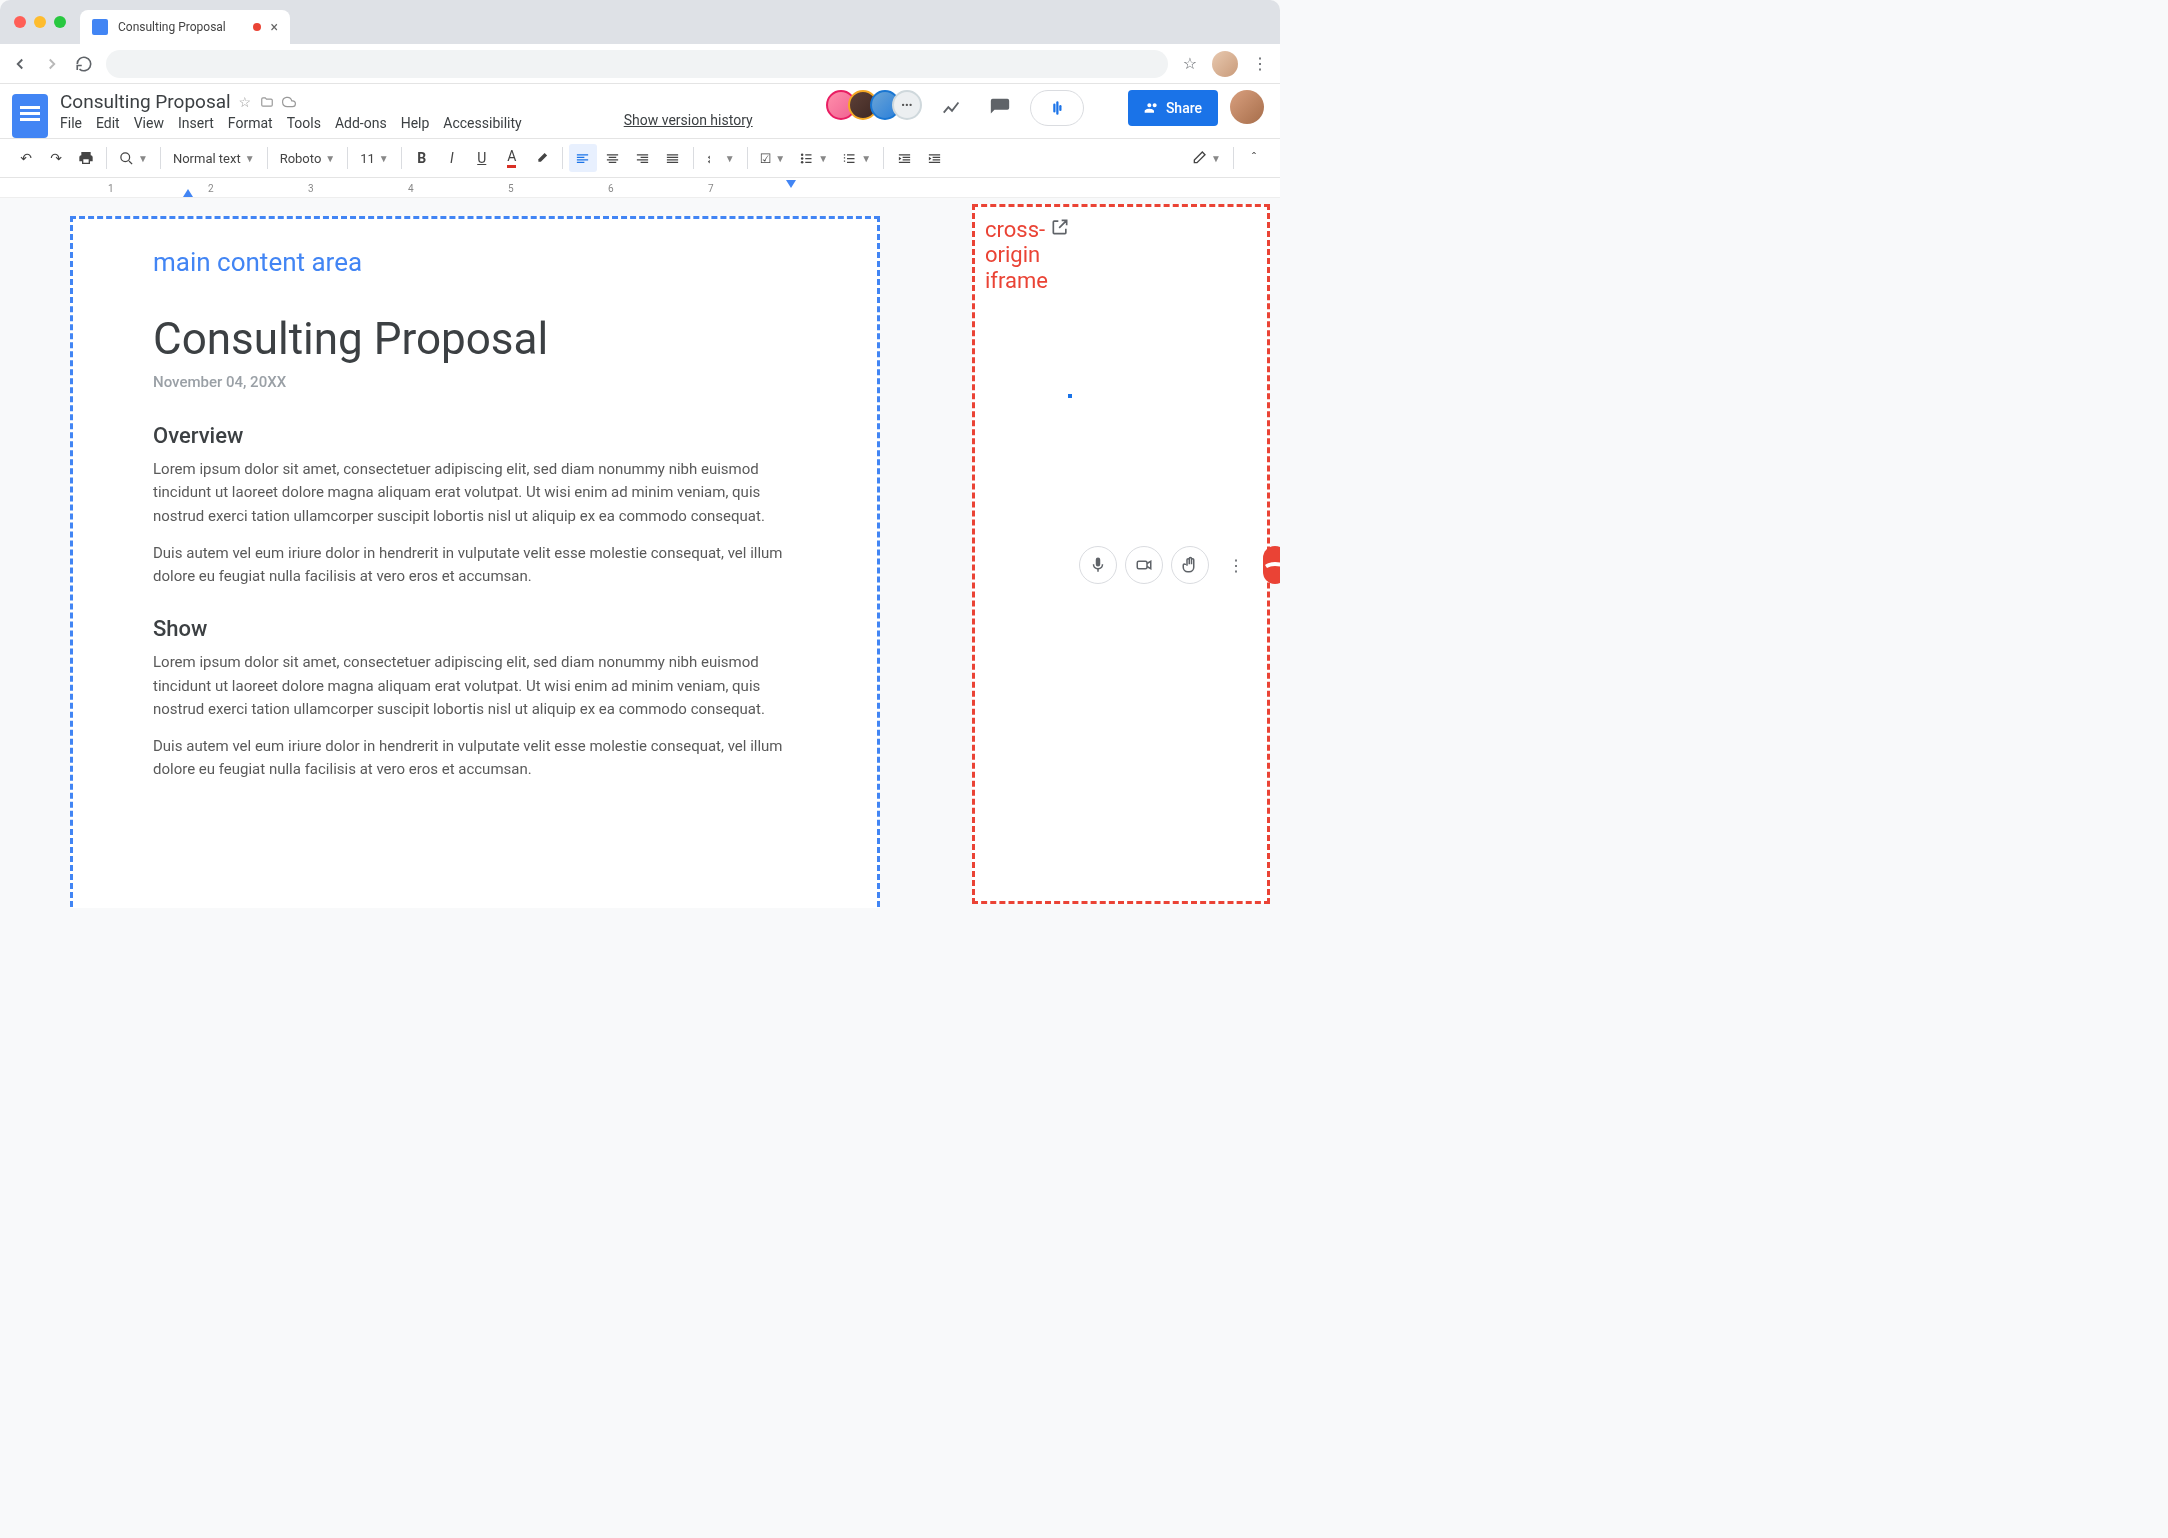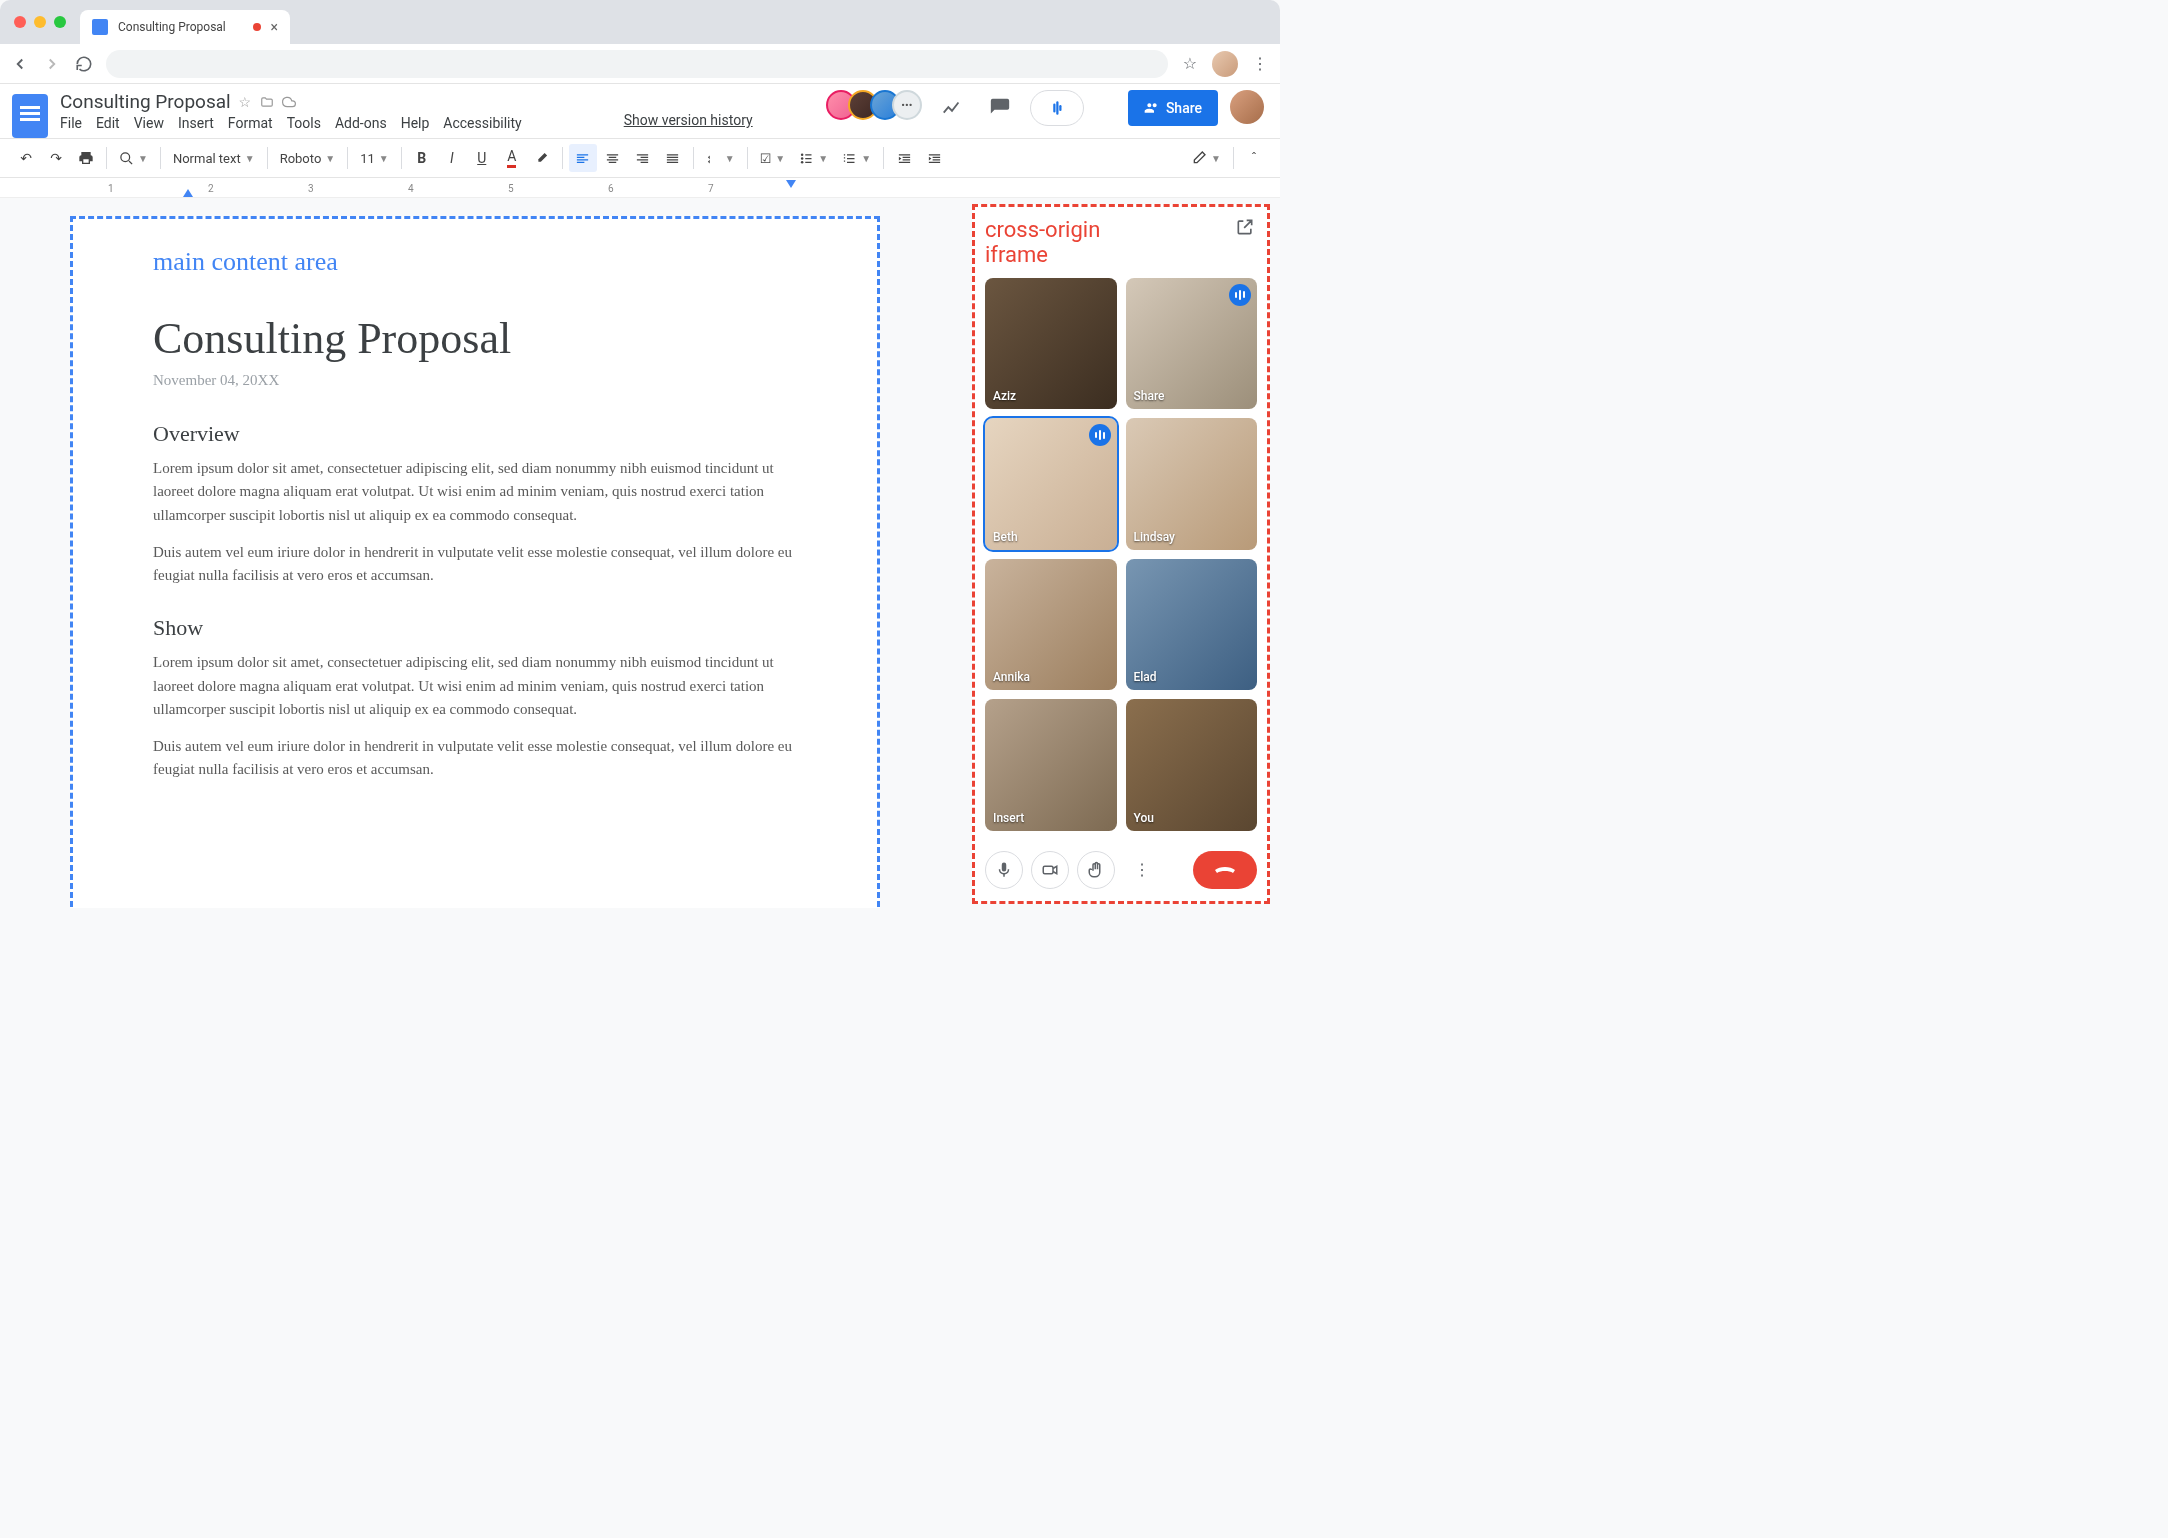--- a/index.html
+++ b/index.html
@@ -92,30 +92,29 @@
 .ruler { height:20px; background:#fff; border-bottom:1px solid #eee; position:relative; font-size:10px; color:#888;}
 .ruler .tri { position:absolute; bottom:0; width:0; height:0; border-left:5px solid transparent; border-right:5px solid transparent; border-bottom:8px solid #4285f4;}
 .ruler .num { position:absolute; bottom:3px; }
 .main-layout { display:flex; height: calc(100% - 44px - 40px - 52px - 40px - 20px);}
 .doc-scroll { flex:1; overflow:auto; background:#f8f9fa; padding: 18px 0 0 70px;}
 .doc-page {
   width: 810px; background:#fff; min-height:700px;
   border:3px dashed #4285f4;
   padding: 28px 80px 40px 80px;
   position:relative;
-  font-family:Liberation Serif, serif;
 }
 .annot-main { color:#4285f4; font-size:26px; font-weight:400; margin-bottom:36px;}
 .doc-h1 { font-size:44px; font-weight:400; color:#3c4043; margin-bottom:8px;}
 .doc-date { font-size:15px; color:#9aa0a6; font-weight:500; margin-bottom:32px;}
 .doc-h2 { font-size:22px; font-weight:500; color:#3c4043; margin-bottom:10px; margin-top:28px;}
 .doc-p { font-size:15px; color:#5a5a5a; line-height:1.55; margin-bottom:14px;}
 .side-panel {
   width:298px; border:3px dashed #ea4335; margin: 6px 10px 6px 0;
-  display:flex; flex-direction:column; background:#fff; padding:10px 10px 8px 10px;
+  display:flex; background:#fff; padding:10px 10px 8px 10px;
 }
 .side-hdr { display:flex; align-items:flex-start; justify-content:space-between;}
 .annot-iframe { color:#ea4335; font-size:22px; font-weight:400; line-height:1.15;}
 .popout-icon { width:22px; height:22px; color:#5f6368; cursor:pointer;}
 .video-grid { display:grid; grid-template-columns:1fr 1fr; gap:9px; margin-top:10px;}
 .vtile { position:relative; aspect-ratio:1/1; border-radius:8px; overflow:hidden; background:#8a8a8a;}
 .vtile.active { outline:2px solid #1a73e8;}
 .vtile .name { position:absolute; left:8px; bottom:6px; color:#fff; font-size:12px; font-weight:500; text-shadow:0 1px 2px rgba(0,0,0,0.6);}
 .vtile .speaking { position:absolute; right:6px; top:6px; width:22px; height:22px; background:#1a73e8; border-radius:50%; display:flex; align-items:center; justify-content:center;}
 .vtile .speaking span { width:2px; background:#fff; margin:0 1px; border-radius:1px;}

